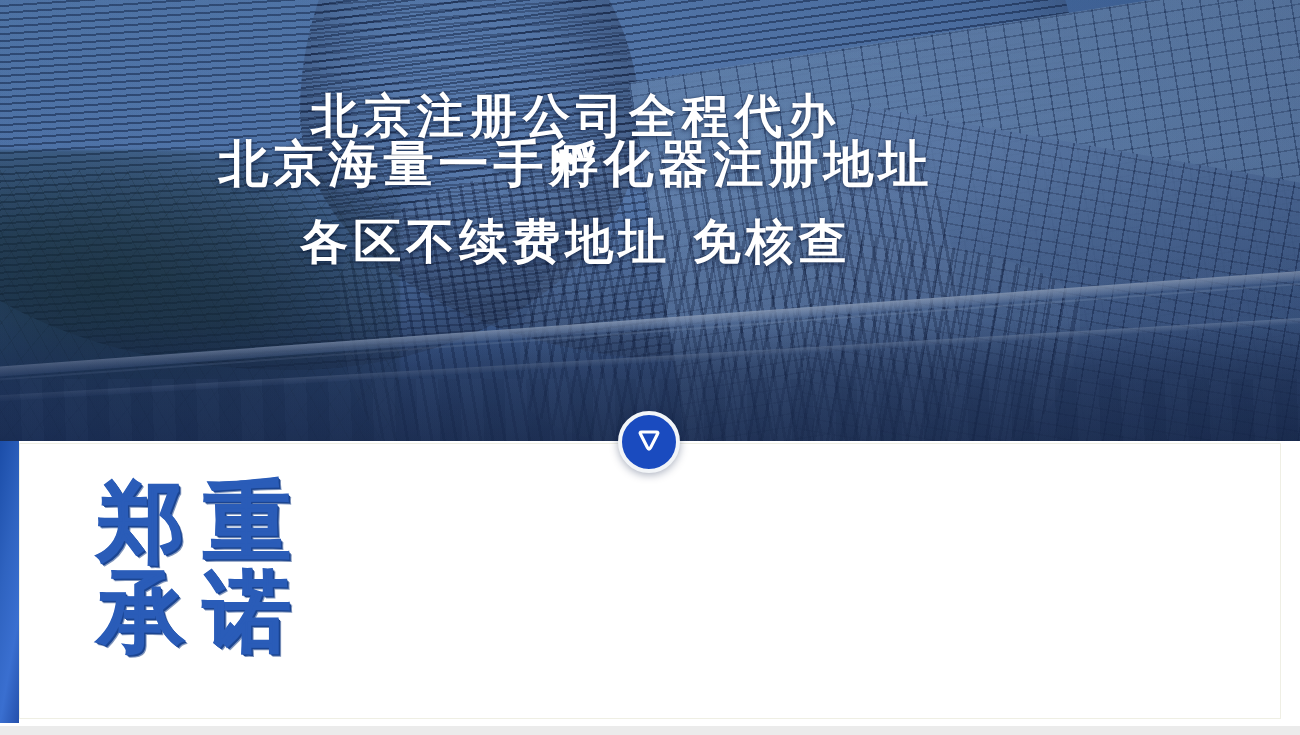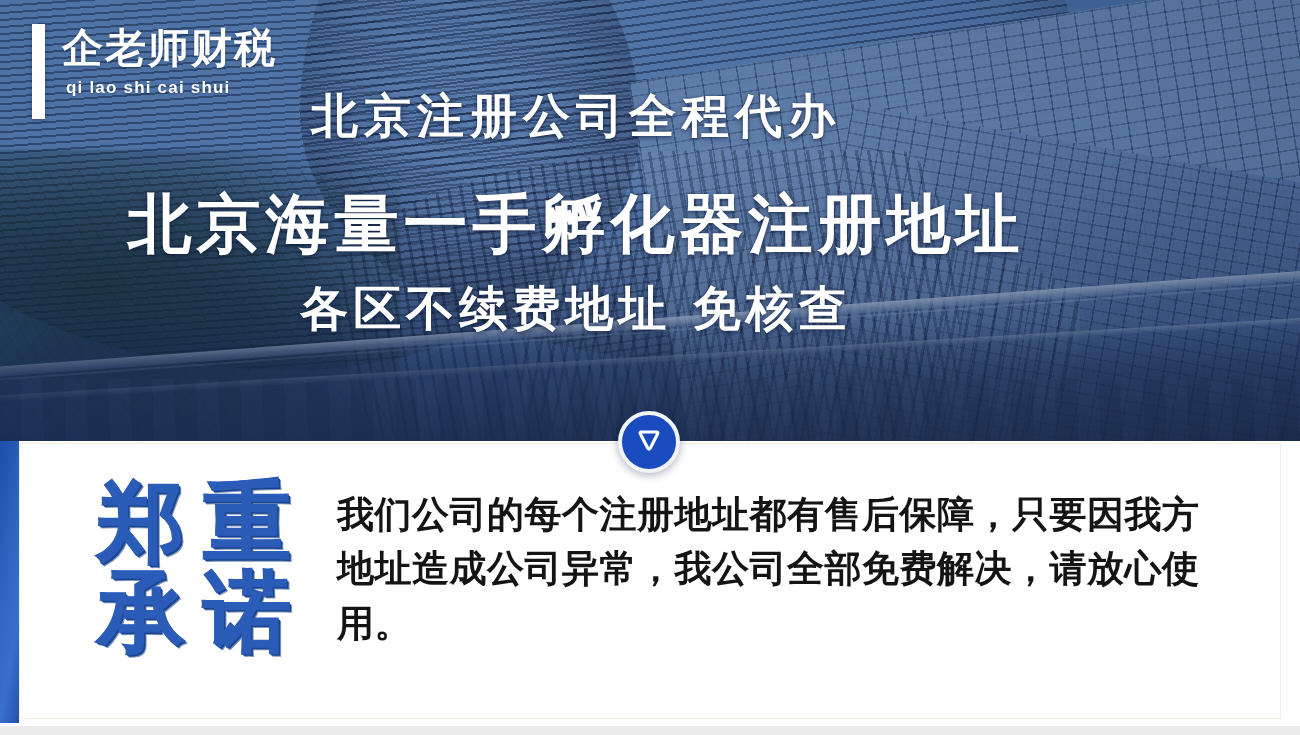--- a/index.html
+++ b/index.html
@@ -238,21 +238,21 @@
   .headline {
     font-family: "DejaVu Sans", "Liberation Sans", sans-serif;
     font-weight: bold;
     color: #ffffff;
     text-shadow:
       0 2px 5px rgba(10,24,56,0.55),
       0 0 2px rgba(10,24,56,0.5);
     white-space: nowrap;
   }
   .headline.l1 { font-size: 47px; letter-spacing: 6px; line-height: 1; margin-left: 6px; }
-  .headline.l2 { font-size: 64px; letter-spacing: 5px; line-height: 1; margin-top: 53px; margin-left: 6px; }
+  .headline.l2 { font-size: 50px; letter-spacing: 5px; line-height: 1; margin-left: 6px; }
   .headline.l3 { font-size: 48px; letter-spacing: 5px; line-height: 1; margin-top: 28px; margin-left: 6px; }
 
   
   .badge {
     position: absolute;
     left: 618px; top: 411px;
     width: 62px; height: 62px;
     border-radius: 50%;
     background: #1a4bbf;
     border: 4px solid #f2f5f8;
@@ -352,27 +352,20 @@
     <div class="trees"></div>
     <div class="tree-branches"></div>
     <div class="railing"></div>
     <div class="railing2"></div>
     <div class="ground"></div>
     <div class="ground-plaza"></div>
     <div class="hero-bluecast"></div>
     <div class="hero-vignette"></div>
   </div>
 
-  <div class="logo">
-    <div class="logo-bar"></div>
-    <div class="logo-text-wrap">
-      <div class="logo-cn">企老师财税</div>
-      <div class="logo-py">qi lao shi cai shui</div>
-    </div>
-  </div>
 
   <div class="headlines">
     <div class="headline l1">北京注册公司全程代办</div>
     <div class="headline l2">北京海量一手孵化器注册地址</div>
     <div class="headline l3">各区不续费地址  免核查</div>
   </div>
 
   <div class="badge">
     <svg width="28" height="24" viewBox="0 0 28 24" aria-hidden="true">
       <path d="M5.6 4.2 Q4.2 2 6.6 2 L21.4 2 Q23.8 2 22.4 4.2 L15.6 17.6 Q14 20.6 12.4 17.6 Z" fill="none" stroke="#ffffff" stroke-width="3.2" stroke-linejoin="round"></path>
@@ -383,18 +376,17 @@
     <div class="left-blue-bar"></div>
     <div class="panel-frame"></div>
 
     <div class="promise">
       <div class="promise-char">郑</div>
       <div class="promise-char">重</div>
       <div class="promise-char">承</div>
       <div class="promise-char">诺</div>
     </div>
 
-    <div class="promise-text">我们公司的每个注册地址都有售后保障，只要因我方地址造成公司异常，我公司全部免费解决，请放心使用。</div>
 
     <div class="footer-strip"></div>
   </div>
 
 </div>
 
 </body></html>

